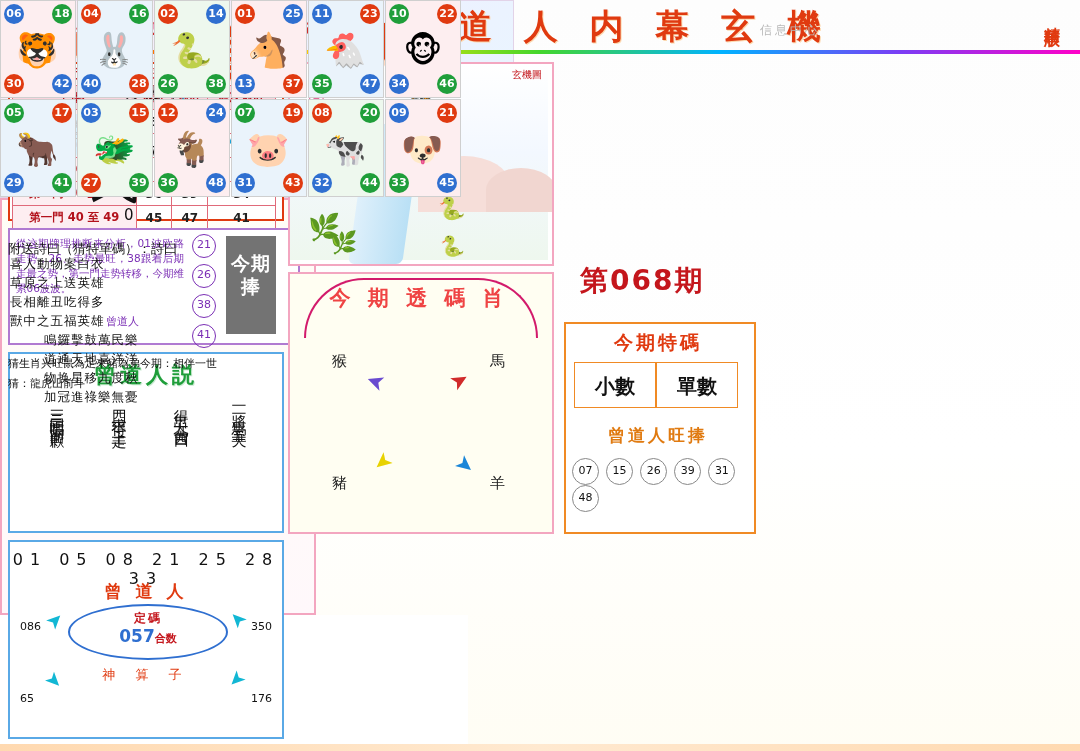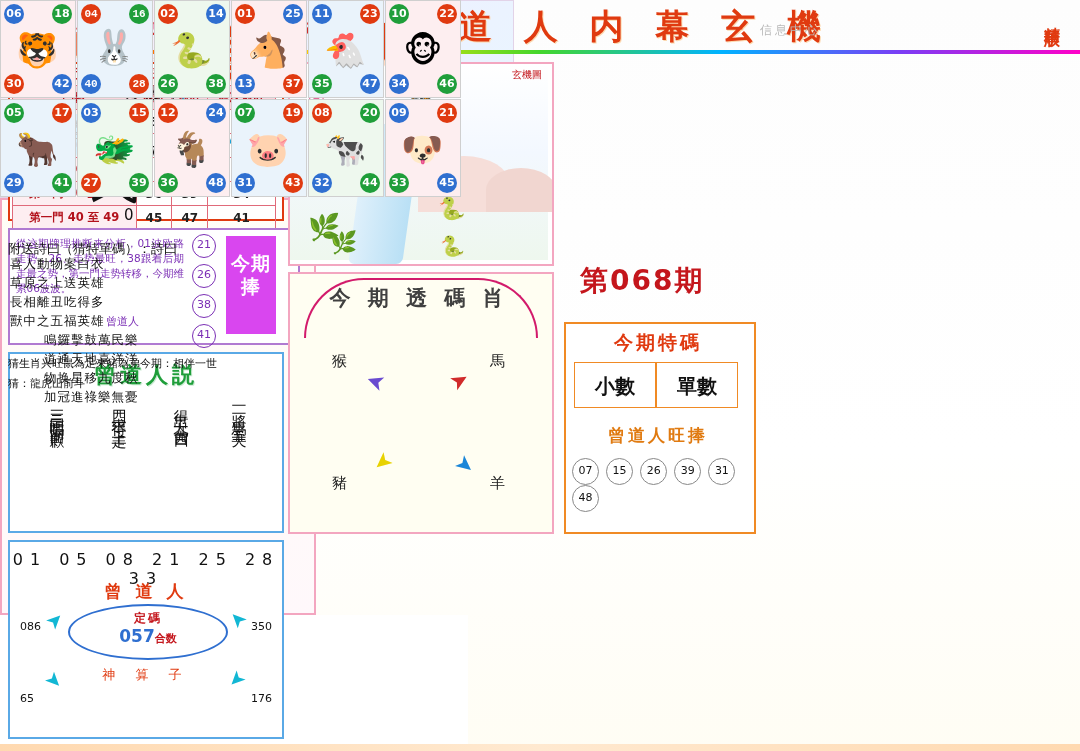--- a/index.html
+++ b/index.html
@@ -42,21 +42,21 @@
   table.grid td.lbl{background:#fdeef1;color:#b3121c;font-size:11.5px;white-space:nowrap;}
 
   
   #note-card{left:8px;top:228px;width:272px;height:113px;border:2px solid #b07ad1;background:#fff;padding-left:16px;}
   #note-text{position:absolute;left:6px;top:6px;width:168px;font-size:10.5px;line-height:15px;
              color:#7b2fb5;text-align:justify;}
   #note-sign{position:absolute;left:96px;top:84px;font-size:11px;color:#7b2fb5;}
   #note-nums{position:absolute;left:182px;top:4px;width:30px;}
   #note-nums span{display:block;width:22px;height:22px;line-height:20px;border:1px solid #7b2fb5;
       border-radius:50%;text-align:center;font-size:11px;color:#7b2fb5;margin-bottom:6px;}
-  #note-badge{position:absolute;left:216px;top:6px;width:50px;height:98px;background:#d946ef;
+  #note-badge{position:absolute;left:216px;top:6px;width:50px;height:98px;background:#737373;
       color:#fff;font-size:19px;font-weight:bold;text-align:center;line-height:23px;padding-top:16px;
       box-sizing:border-box;letter-spacing:1px;}
 
   
   #says-card{left:8px;top:352px;width:272px;height:177px;border:2px solid #5aa9e6;background:#fff;}
   #says-title{position:absolute;left:0;top:6px;width:272px;text-align:center;font-size:22px;
       font-weight:bold;color:#1f9e3a;letter-spacing:4px;text-shadow:1px 1px 0 #cdebd4;}
   .vcol{position:absolute;top:44px;writing-mode:vertical-rl;text-orientation:upright;
         font-size:15px;line-height:26px;color:#111;letter-spacing:4px;}
 
@@ -84,21 +84,21 @@
   #pic-inner{position:absolute;left:0;top:0;width:258px;height:196px;
       background:linear-gradient(180deg,#ffffff 0%,#f3f8ff 45%,#eef7ee 100%);}
   #pic-label{position:absolute;right:6px;top:4px;font-size:10px;color:#c4161c;}
   .hill{position:absolute;background:#f6ded9;border-radius:50% 50% 0 0;}
   .river{position:absolute;left:68px;top:60px;width:54px;height:140px;
       background:linear-gradient(90deg,#dff0fb,#b9e0f5);transform:skewX(-8deg);border-radius:6px;}
 
   
   #tou-card{left:288px;top:272px;width:262px;height:258px;border:2px solid #f3a6c0;background:#fffef2;}
   #tou-title{position:absolute;left:0;top:10px;width:258px;text-align:center;font-size:21px;
-      font-weight:bold;color:#404040;letter-spacing:5px;}
+      font-weight:bold;color:#ef4444;letter-spacing:5px;}
   .arc{position:absolute;left:14px;top:4px;width:230px;height:58px;border:2px solid #d21a6b;
       border-bottom:none;border-radius:120px 120px 0 0;}
   .zodiac{position:absolute;font-size:15px;color:#222;}
   .ar{position:absolute;font-size:22px;font-weight:bold;}
 
   
   #big-card{left:560px;top:62px;width:512px;height:196px;
       background:linear-gradient(135deg,#fde9f3 0%,#eef0ff 45%,#e8f6ff 100%);border:1px solid #e2d3e8;}
   #big-1{position:absolute;left:22px;top:10px;font-size:62px;font-weight:bold;color:#e03a10;
       letter-spacing:42px;white-space:nowrap;text-shadow:2px 2px 0 #ffd9c2;}
@@ -344,21 +344,21 @@
 
   <div id="grid-card">
 
     <div class="gcell" style="left:0px;top:0px;">
       <span class="gnum tl n-blue">06</span>
       <span class="gnum tr n-green">18</span>
       <span class="ganim">🐯</span>
       <span class="gnum bl n-red">30</span>
       <span class="gnum br n-blue">42</span>
     </div>
-    <div class="gcell blue" style="left:77px;top:0px;font-family:Liberation Mono, monospace;">
+    <div class="gcell blue" style="left:77px;top:0px;">
       <span class="gnum tl n-red">04</span>
       <span class="gnum tr n-green">16</span>
       <span class="ganim">🐰</span>
       <span class="gnum bl n-blue">40</span>
       <span class="gnum br n-red">28</span>
     </div>
     <div class="gcell green" style="left:154px;top:0px;">
       <span class="gnum tl n-red">02</span>
       <span class="gnum tr n-blue">14</span>
       <span class="ganim">🐍</span>

